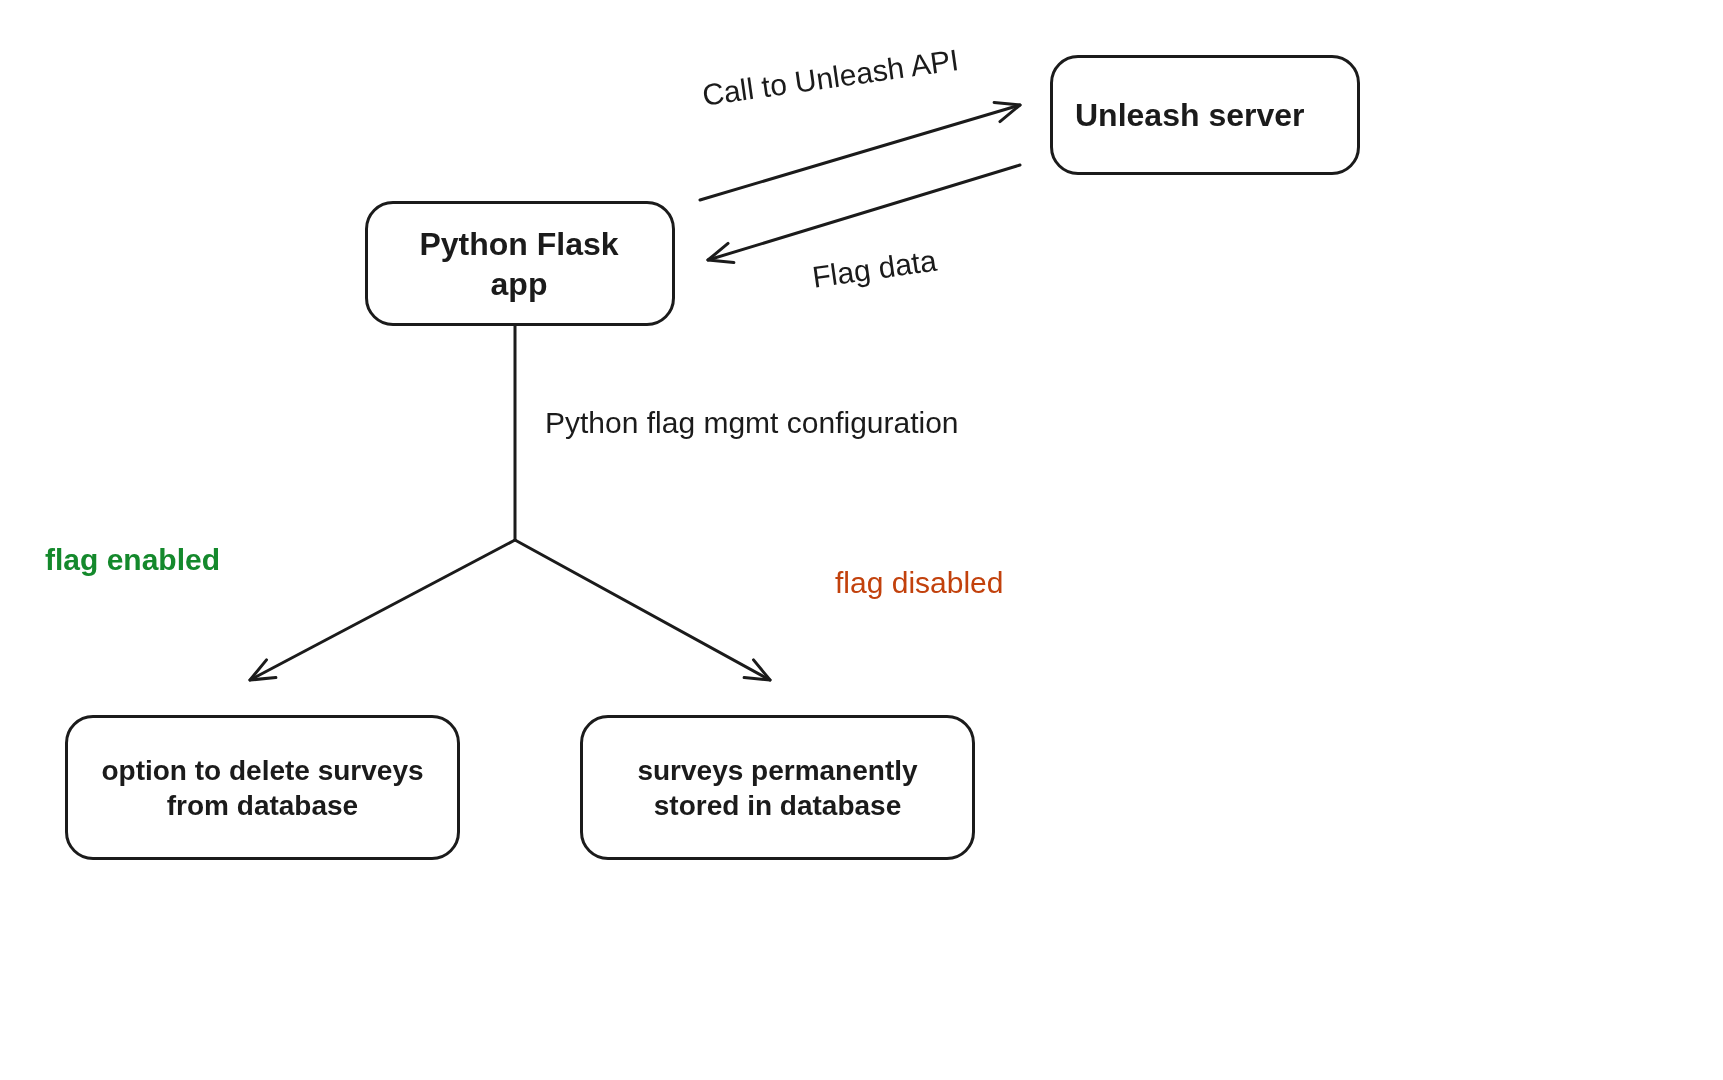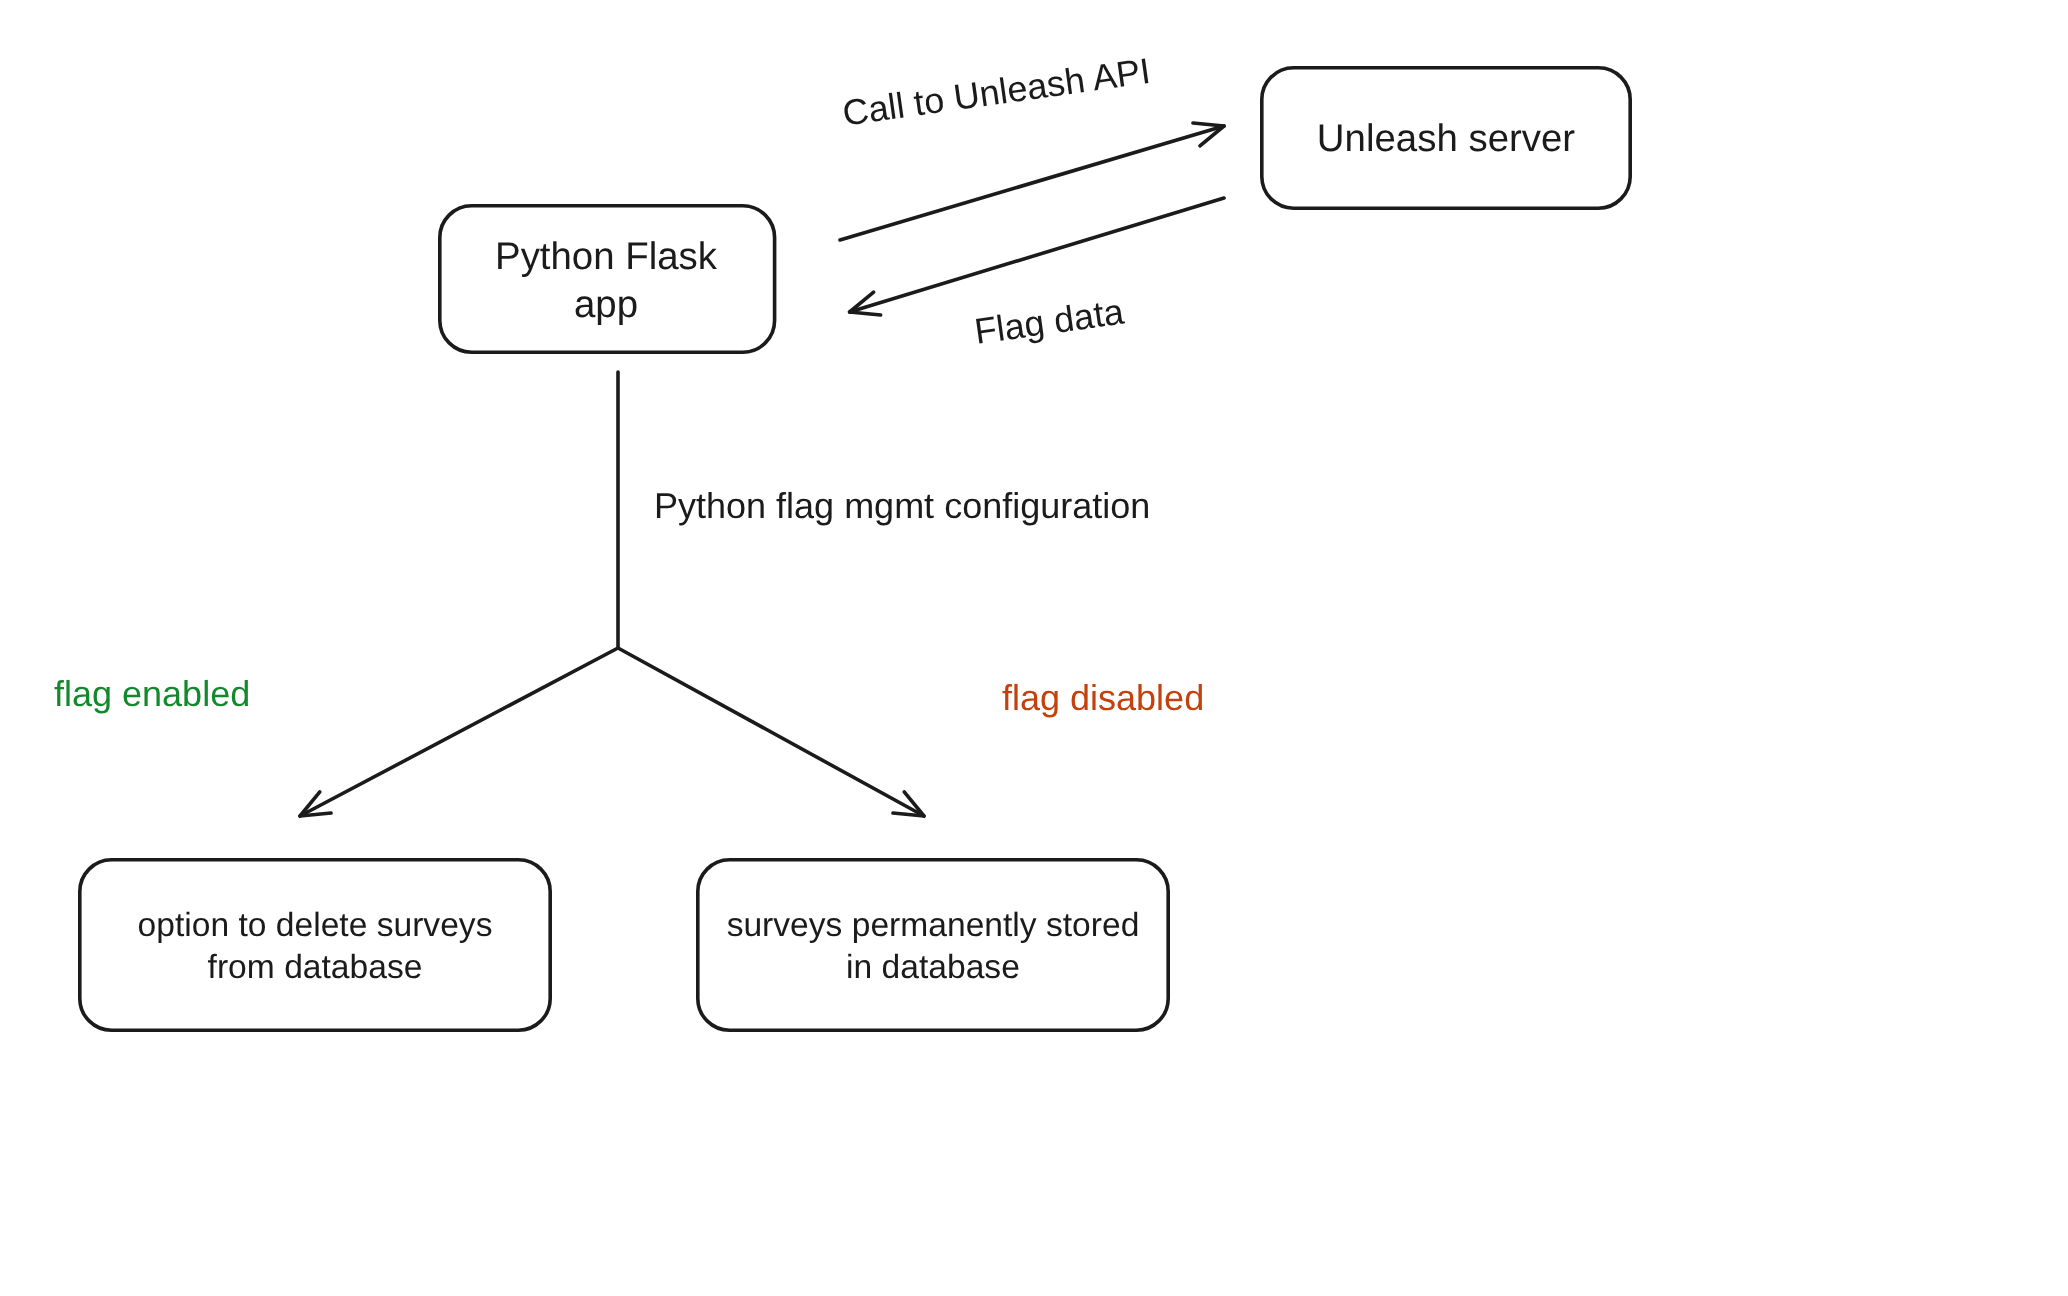--- a/index.html
+++ b/index.html
@@ -13,26 +13,27 @@
   }
   .stage { position: relative; width: 1723px; height: 1080px; }
   svg.overlay { position: absolute; inset: 0; width: 1723px; height: 1080px; }
   .node {
     position: absolute;
     border: 3px solid #1b1b1b;
     border-radius: 28px;
     background: #ffffff;
     display: flex;
     align-items: center;
-    justify-content: center;
+    justify-content: flex-start;
     text-align: center;
     padding: 10px 22px;
     box-sizing: border-box;
     font-size: 32px;
     line-height: 1.25;
+    font-weight: bold;
   }
   .label {
     position: absolute;
     font-size: 30px;
     line-height: 1.2;
     white-space: nowrap;
     color: #1b1b1b;
   }
   .label.rot-up   { transform-origin: left top;  transform: rotate(-8deg); }
   .green { color: #14892c; }
@@ -73,21 +74,21 @@
           <use href="#ah"></use>
         </g>
 
       <path d="M515,540 L770,680" stroke="#1b1b1b" stroke-width="3" fill="none" stroke-linecap="round"></path>
       <g transform="translate(770,680) rotate(28)">
           <use href="#ah"></use>
         </g>
     </g>
   </svg>
 
-  <div class="node" style="left:365px; top:170px; width:282px; height:125px;padding-left:20px;">
+  <div class="node" style="left:365px; top:201px; width:310px; height:125px;padding-left:20px;">
     <span>Python Flask app</span>
   </div>
 
   <div class="node" style="left:1050px; top:55px; width:310px; height:120px;">
     <span>Unleash server</span>
   </div>
 
   <div class="node" style="left:580px; top:715px; width:395px; height:145px; font-size:28px;">
     <span>surveys permanently stored in database</span>
   </div>
@@ -95,17 +96,17 @@
   <div class="node" style="left:65px; top:715px; width:395px; height:145px; font-size:28px;">
     <span>option to delete surveys from database</span>
   </div>
 
   <div class="label rot-up" style="left:700px; top:78px;">Call to Unleash API</div>
 
   <div class="label rot-up" style="left:810px; top:260px;">Flag data</div>
 
   <div class="label" style="left:545px; top:405px;">Python flag mgmt configuration</div>
 
-  <div class="label green" style="left:45px; top:561px;">flag enabled</div>
+  <div class="label green" style="left:45px; top:542px;font-weight:bold;">flag enabled</div>
 
   <div class="label red" style="left:835px; top:565px;">flag disabled</div>
 
 </div>
 
 </body></html>

